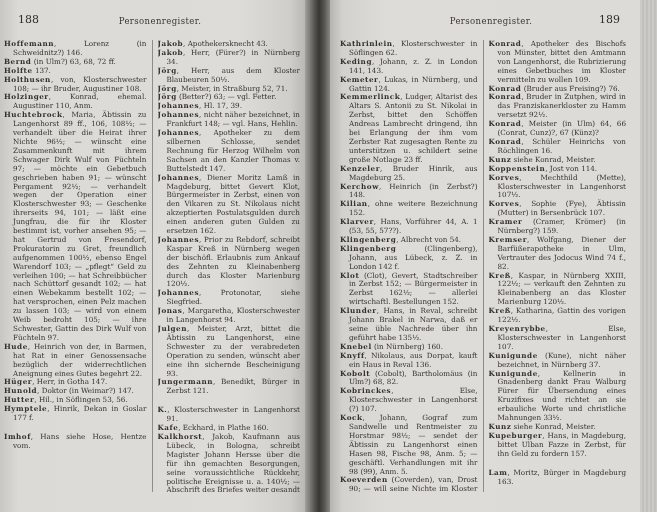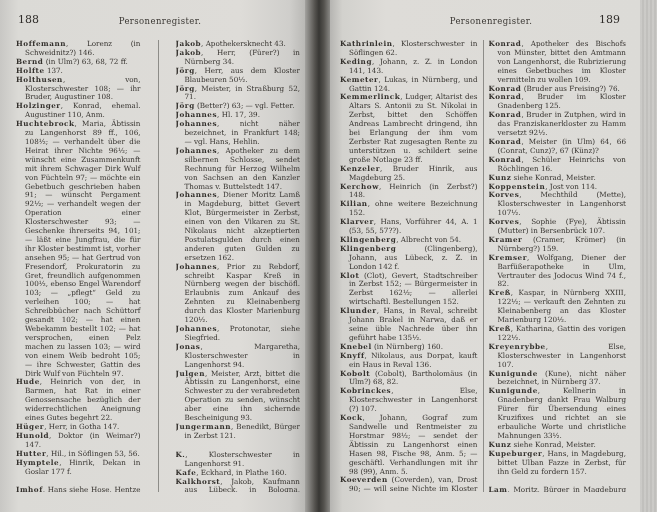--- a/index.html
+++ b/index.html
@@ -35,21 +35,21 @@
   }
   .pagenum{
     position:absolute;top:-3px;font-size:11px;color:#2f2c29;
   }
   .pagenum.pos-left{left:18px;}
   .pagenum.pos-right{right:20px;}
   .cols{
     display:flex;align-items:stretch;
     margin-top:8px;height:452px;overflow:hidden;
   }
-  .page-left .cols{padding-left:16px;padding-right:8px;gap:12px;}
+  .page-left .cols{padding-left:4px;padding-right:8px;}
   .page-right .cols{padding-left:10px;padding-right:14px;}
   .col{flex:1 1 0;overflow:hidden;font-size:7.2px;line-height:8.9px;}
   .colrule{width:1px;background:#8d8c88;margin:0 5px;}
   .entry{
     margin:0;text-align:justify;
     padding-left:9px;text-indent:-9px;
   }
   .entry.gap{margin-top:10px;}
   .hw{font-weight:bold;letter-spacing:.55px;}
 </style>
@@ -126,21 +126,20 @@
           <p class="entry"><span class="hw">Knyff</span>, Nikolaus, aus Dorpat, kauft ein Haus in Reval 136.</p>
           <p class="entry"><span class="hw">Kobolt</span> (Cobolt), Bartholomäus (in Ulm?) 68, 82.</p>
           <p class="entry"><span class="hw">Kobrinckes</span>, Else, Klosterschwester in Langenhorst (?) 107.</p>
           <p class="entry"><span class="hw">Kock</span>, Johann, Gograf zum Sandwelle und Rentmeister zu Horstmar 98½; — sendet der Äbtissin zu Langenhorst einen Hasen 98, Fische 98, Anm. 5; — geschäftl. Verhandlungen mit ihr 98 (99), Anm. 5.</p>
           <p class="entry"><span class="hw">Koeverden</span> (Coverden), van, Drost 90; — will seine Nichte im Kloster Langenhorst unterbringen 90.</p>
         </div>
       <div class="colrule"></div>
       <div class="col">
           <p class="entry"><span class="hw">Konrad</span>, Apotheker des Bischofs von Münster, bittet den Amtmann von Langenhorst, die Rubrizierung eines Gebetbuches im Kloster vermitteln zu wollen 109.</p>
           <p class="entry"><span class="hw">Konrad</span> (Bruder aus Freising?) 76.</p>
-          <p class="entry"><span class="hw">Konrad</span>, Bruder im Kloster Gnadenberg 125.</p>
           <p class="entry"><span class="hw">Konrad</span>, Bruder in Zutphen, wird in das Franziskanerkloster zu Hamm versetzt 92½.</p>
           <p class="entry"><span class="hw">Konrad</span>, Meister (in Ulm) 64, 66 (Conrat, Cunz)?, 67 (Künz)?</p>
           <p class="entry"><span class="hw">Konrad</span>, Schüler Heinrichs von Röchlingen 16.</p>
           <p class="entry"><span class="hw">Kunz</span> siehe Konrad, Meister.</p>
           <p class="entry"><span class="hw">Koppenstein</span>, Jost von 114.</p>
           <p class="entry"><span class="hw">Korves</span>, Mechthild (Mette), Klosterschwester in Langenhorst 107½.</p>
           <p class="entry"><span class="hw">Korves</span>, Sophie (Fye), Äbtissin (Mutter) in Bersenbrück 107.</p>
           <p class="entry"><span class="hw">Kramer</span> (Cramer, Krömer) (in Nürnberg?) 159.</p>
           <p class="entry"><span class="hw">Kremser</span>, Wolfgang, Diener der Barfüßerapotheke in Ulm, Vertrauter des Jodocus Wind 74 f., 82.</p>
           <p class="entry"><span class="hw">Kreß</span>, Kaspar, in Nürnberg XXIII, 122½; — verkauft den Zehnten zu Kleinabenberg an das Kloster Marienburg 120½.</p>

